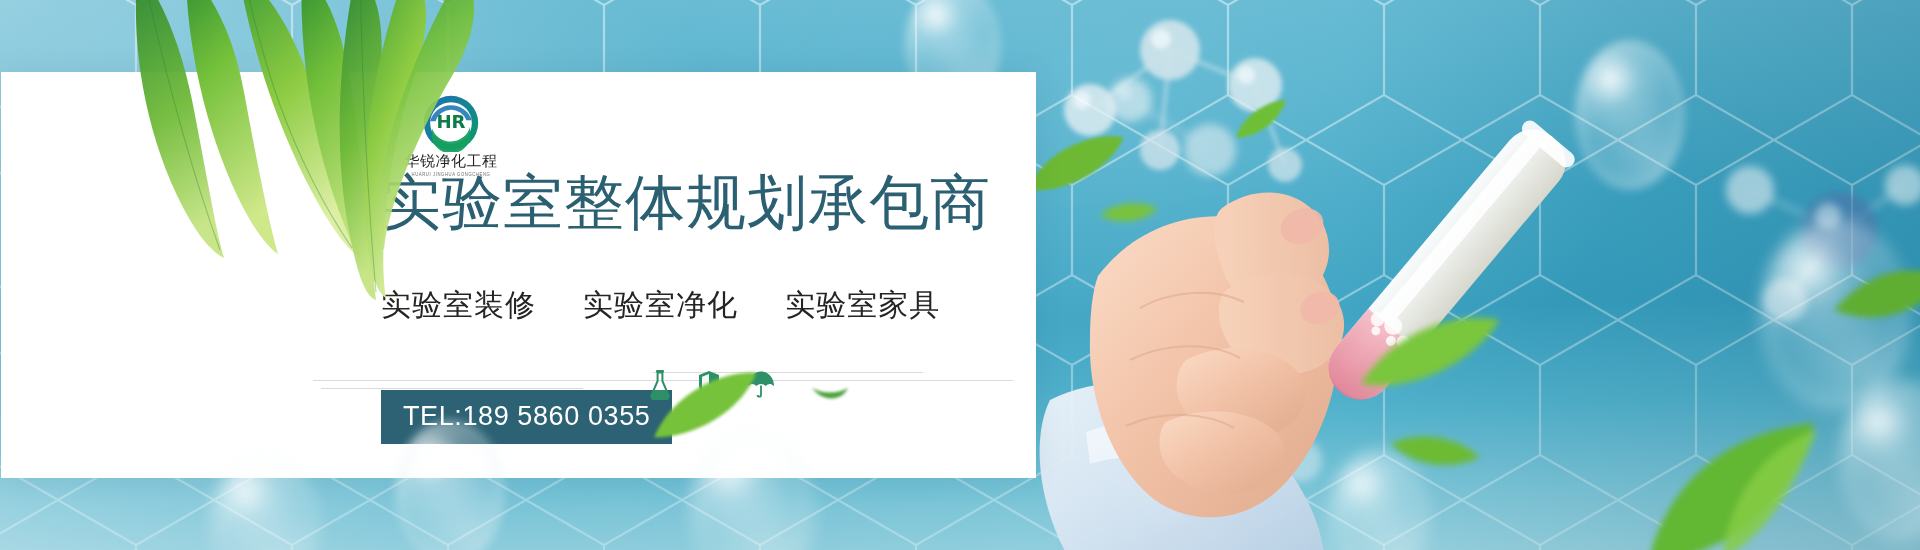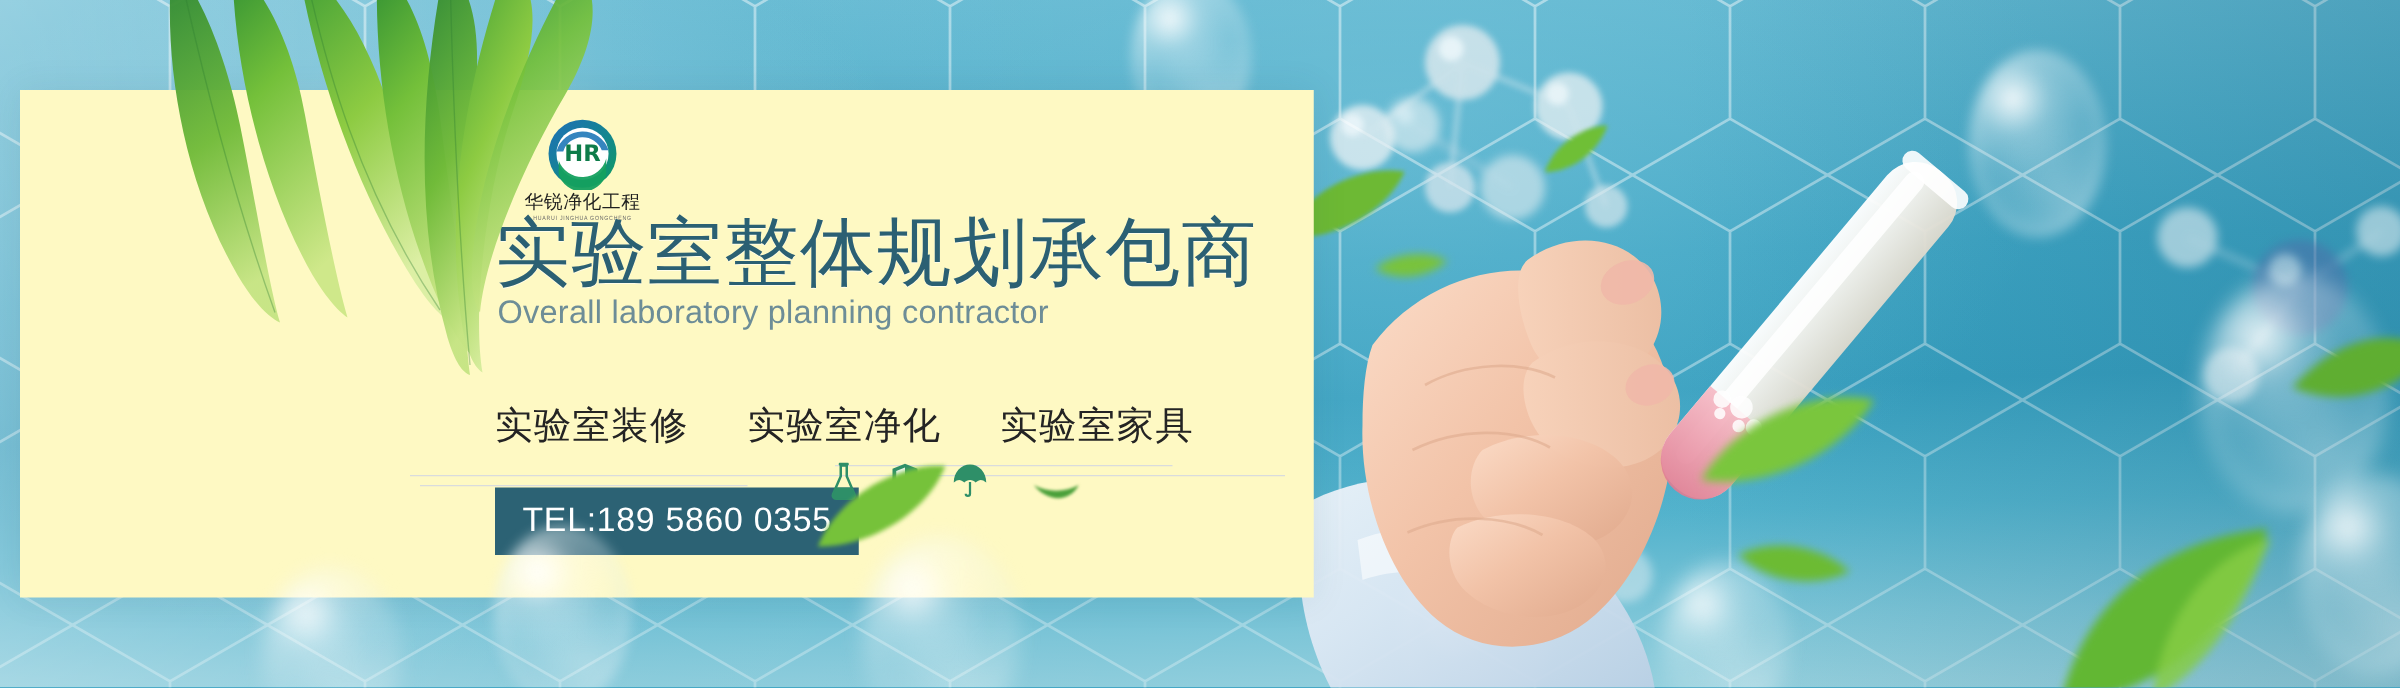--- a/index.html
+++ b/index.html
@@ -72,23 +72,23 @@
   .leaf.blur{ filter:blur(1.6px); }
   .leaf.blur2{ filter:blur(3.2px); }
 
   
   .bamboo{ position:absolute; left:120px; top:-30px; width:460px; height:330px; z-index:7; pointer-events:none;}
   .bamboo svg{ width:100%; height:100%; display:block; }
 
   
   .card{
     position:absolute;
-    left:16px; top:72px;
+    left:1px; top:72px;
     width:1035px; height:406px;
-    background:#fef9c3;
+    background:#ffffff;
     z-index:5;
     box-shadow:0 0 26px rgba(30,80,100,.10);
   }
   .card-inner{
     position:absolute; left:380px; top:22px; right:0; bottom:0;
   }
 
   
   .logo-block{
     position:absolute; left:0; top:0; width:140px; text-align:center;
@@ -129,21 +129,21 @@
 
   
   .services{
     position:absolute; left:0; top:190px;
     font-size:30px; line-height:1.42;
     color:#242424;
     letter-spacing:1px;
     white-space:nowrap;
     font-family:"DejaVu Sans","Liberation Sans",sans-serif;
   }
-  .svc-row{ display:block;margin-top:36px; }
+  .svc-row{ display:block; }
   .svc-gap{ display:inline-block; width:26px; }
 
   
   .tel-btn{
     position:absolute; left:0; top:296px;
     background:#2c6274;
     color:#ffffff;
     font-size:27px;
     letter-spacing:.6px;
     padding:11px 22px 12px 22px;
@@ -439,21 +439,20 @@
           <path d="M9 30 A24 24 0 0 1 55 29 L49 29 A18 18 0 0 0 15 30 Z" fill="#1f78b8" opacity=".9"></path>
           <g fill="#0e7c4a" font-family="DejaVu Sans, sans-serif" font-weight="bold" font-size="20">
             <text x="32" y="38" text-anchor="middle">HR</text>
           </g>
         </svg>
         <div class="logo-cn">华锐净化工程</div>
         <div class="logo-py">HUARUI JINGHUA GONGCHENG</div>
       </div>
 
       <div class="headline">实验室整体规划承包商</div>
-      <div class="subhead">Overall laboratory planning contractor</div>
 
       <div class="services">
         <span class="svc-row">
           <span>实验室装修</span>
           <span class="svc-gap"></span>
           <span>实验室净化</span>
           <span class="svc-gap"></span>
           <span>实验室家具</span>
         </span>
       </div>

